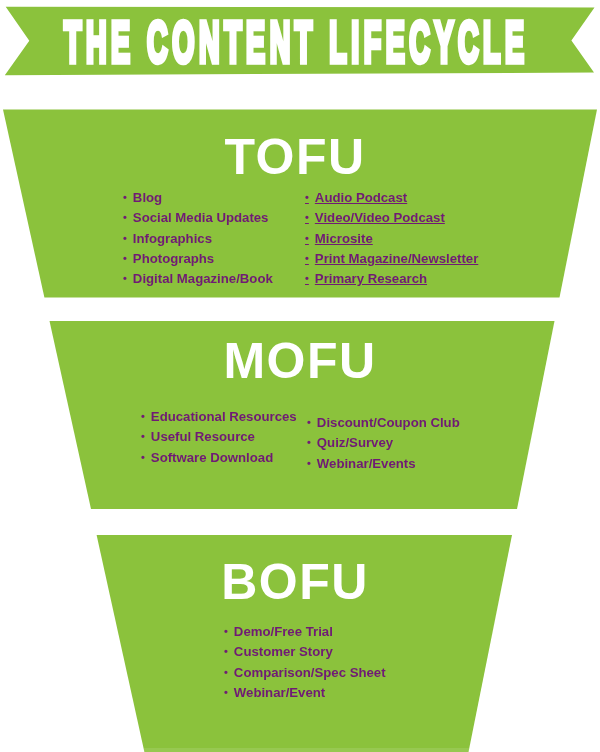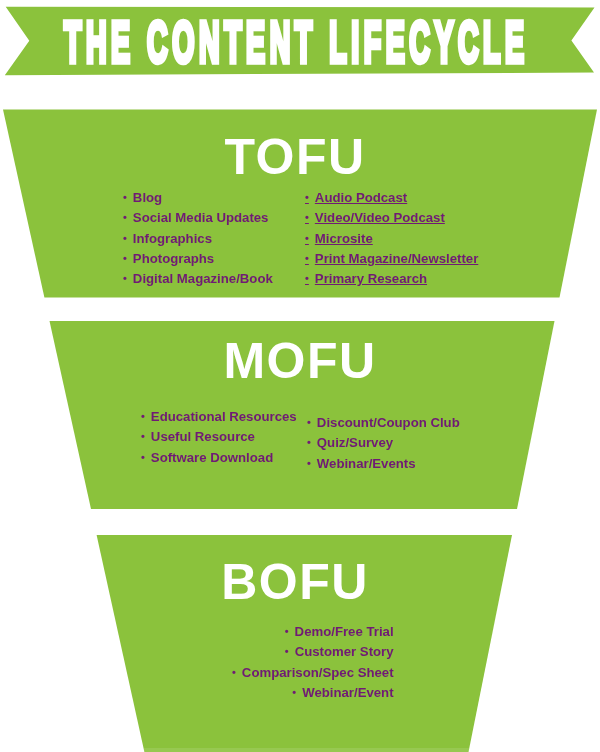--- a/index.html
+++ b/index.html
@@ -19,21 +19,21 @@
   #t-tofu{top:128.3px;margin-left:-5px;}
   #t-mofu{top:332.1px;}
   #t-bofu{top:552.6px;margin-left:-5px;}
   .band{position:absolute;color:#701a75;font-weight:bold;font-size:13.2px;line-height:19.3px;}
   .band div{white-space:nowrap;}
   .b::before{content:"\2022";font-size:11px;margin-right:6px;position:relative;top:-1px;}
   #l1{left:123px;top:188.2px;}
   #r1{left:305px;top:188.2px;text-decoration:underline;}
   #l2{left:141px;top:407.2px;}
   #r2{left:307px;top:413px;}
-  #l3{left:232px;top:622.2px;text-align:right;}
+  #l3{left:224px;top:622.2px;}
   #rib-svg{position:absolute;left:0;top:0;}
   #neck{position:absolute;left:100px;top:747.5px;width:400px;height:4.5px;background:rgba(255,255,255,0.11);}
 </style>
 </head>
 <body>
   <div class="green" id="ribbon"></div>
   <div class="green" id="tofu"></div>
   <div class="green" id="mofu"></div>
   <div class="green" id="bofu">
     <div id="neck"></div>

